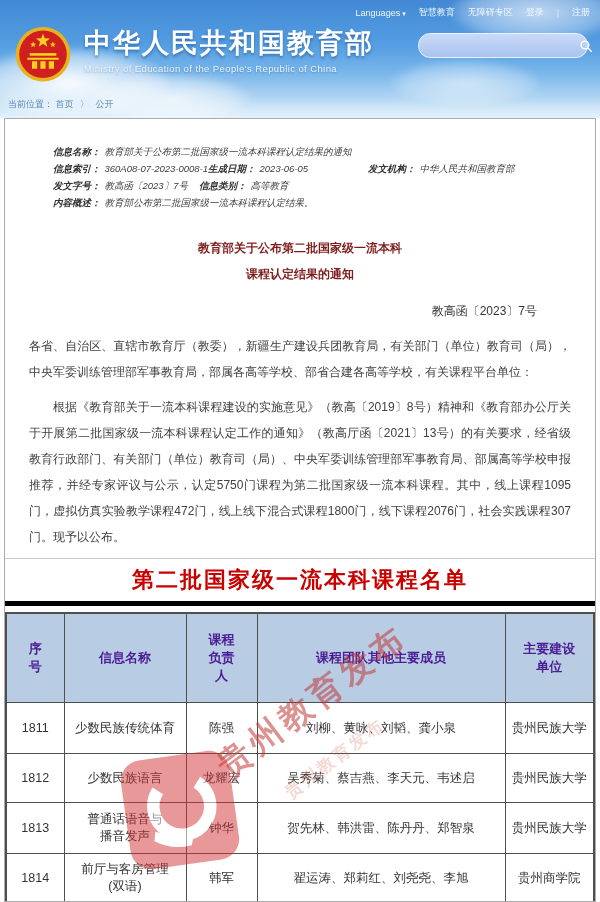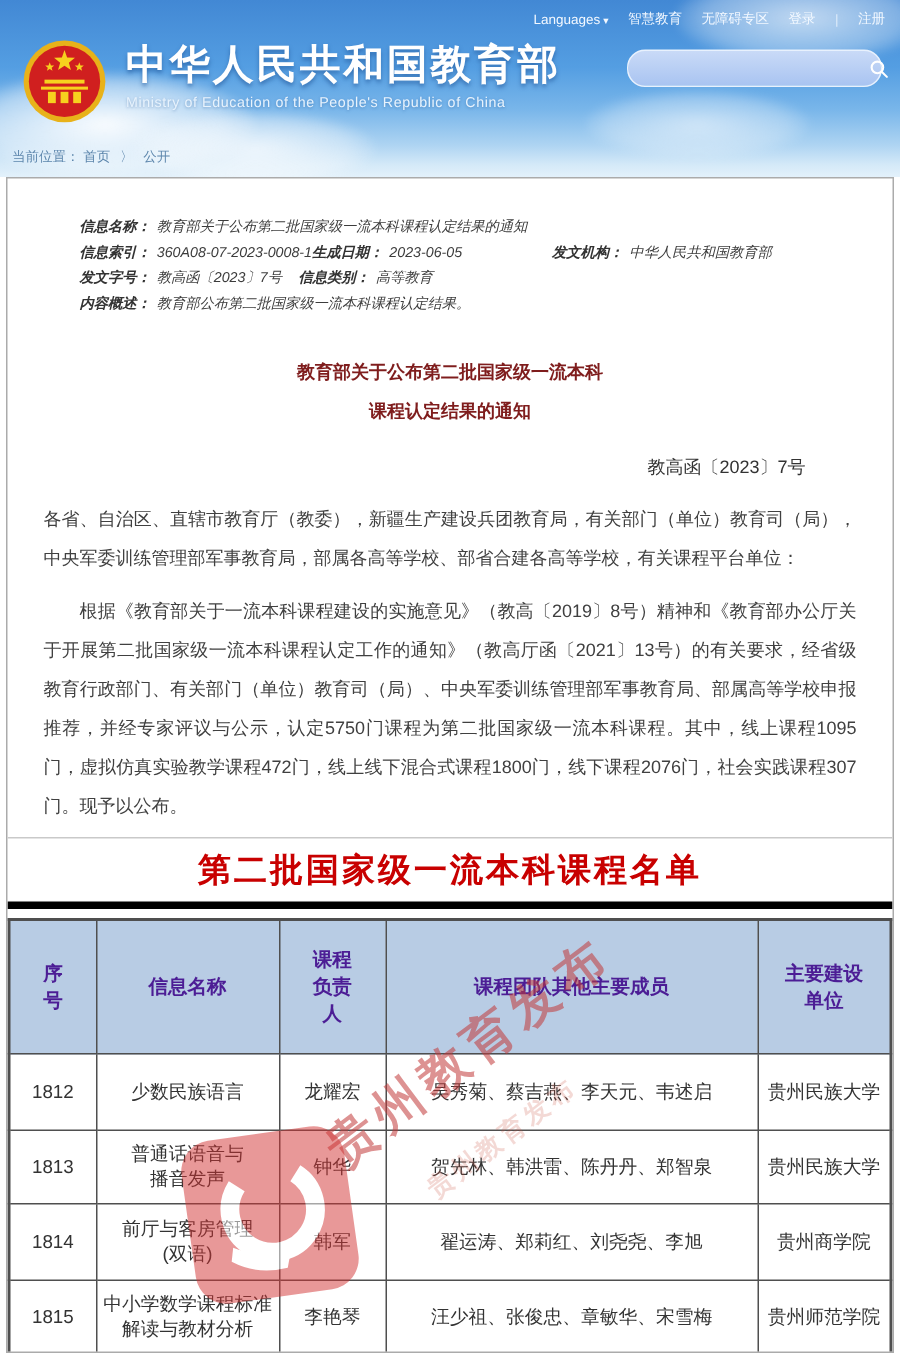--- a/index.html
+++ b/index.html
@@ -169,20 +169,27 @@
         <tr>
           <th>序号</th>
           <th>信息名称</th>
           <th>课程负责人</th>
           <th>课程团队其他主要成员</th>
           <th>主要建设单位</th>
         </tr>
       </thead>
     <tbody>
         <tr>
+          <td>1811</td>
+          <td>少数民族传统体育</td>
+          <td>陈强</td>
+          <td>刘柳、黄咏、刘韬、龚小泉</td>
+          <td>贵州民族大学</td>
+        </tr>
+        <tr>
           <td>1812</td>
           <td>少数民族语言</td>
           <td>龙耀宏</td>
           <td>吴秀菊、蔡吉燕、李天元、韦述启</td>
           <td>贵州民族大学</td>
         </tr>
         <tr>
           <td>1813</td>
           <td>普通话语音与
 播音发声</td>

